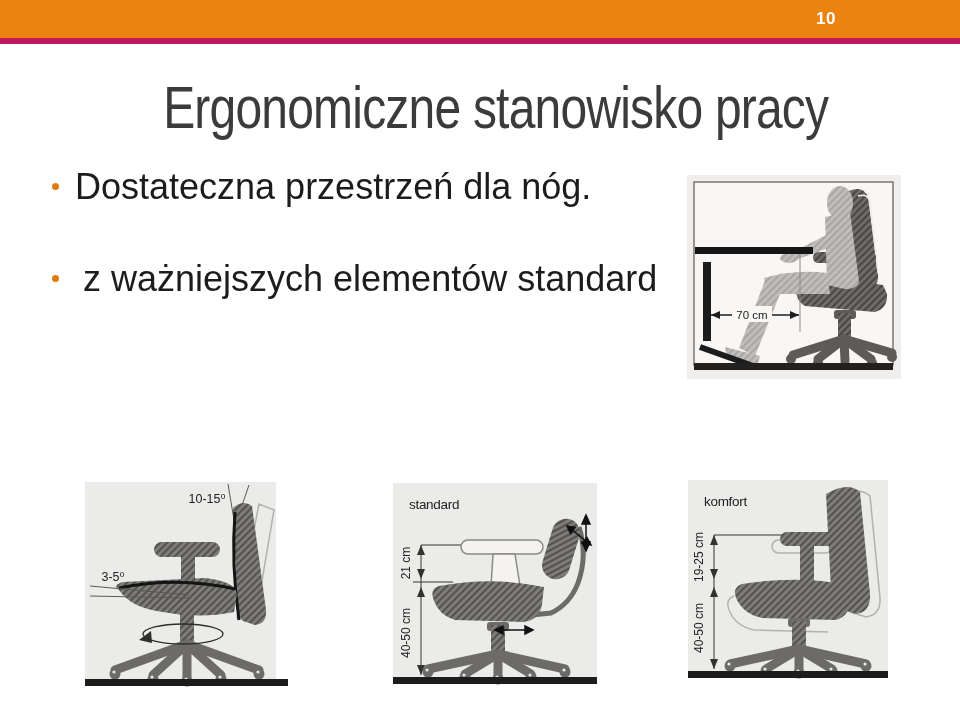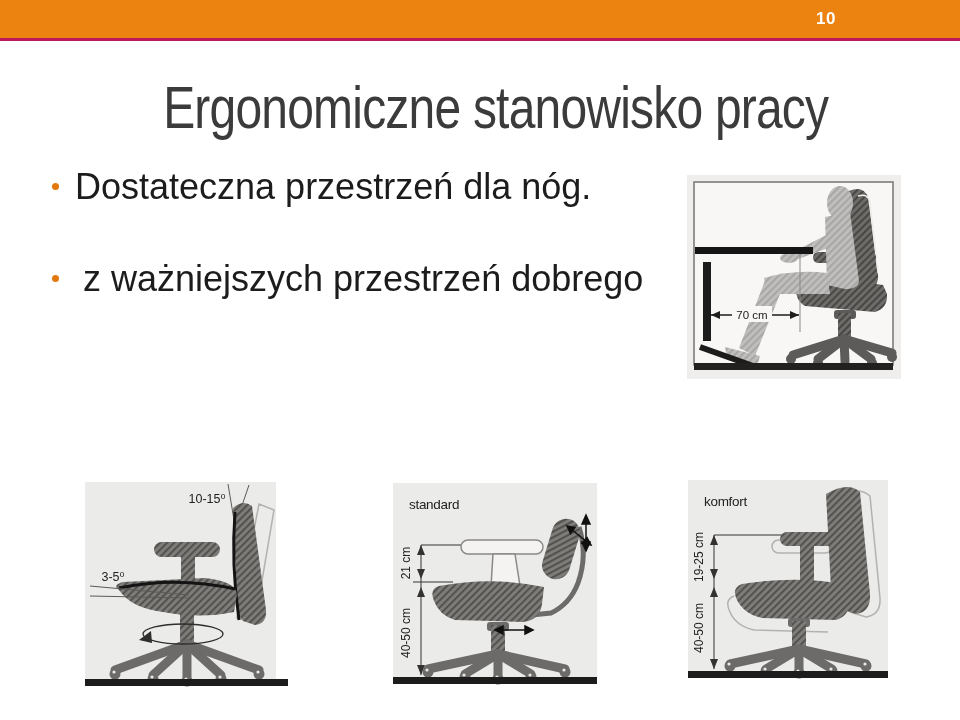--- a/index.html
+++ b/index.html
@@ -4,21 +4,21 @@
 <style>
   html,body{margin:0;padding:0;}
   body{
     width:960px;height:720px;position:relative;overflow:hidden;
     background:#ffffff;
     font-family:"Liberation Sans","DejaVu Sans",sans-serif;
   }
   
   .topbar{
     position:absolute;left:0;top:0;width:960px;height:38px;
-    background:#EC820F;border-bottom:3px solid #be185d;
+    background:#EC820F;border-bottom:6px solid #be185d;
   }
   .pagenum{
     position:absolute;left:816px;top:9px;
     color:#ffffff;font-size:17px;font-weight:bold;letter-spacing:.5px;
   }
   
   .title-wrap{position:absolute;left:0;top:76px;width:960px;text-align:center;margin-left:16px;}
   .title{
     display:inline-block;font-size:60px;line-height:64px;color:#3b3b3b;
     transform:scaleX(.80);transform-origin:50% 50%;white-space:nowrap;
@@ -54,21 +54,21 @@
 <div class="bullet b1">
   <span class="dot"></span>
   <span class="btext">
     <span class="ln">Dostateczna przestrzeń dla nóg.</span>
   </span>
 </div>
 
 <div class="bullet b2">
   <span class="dot"></span>
   <span class="btext">
-    <span class="ln cont">z ważniejszych przestrzeń dobrego</span>
+    <span class="ln cont">z ważniejszych elementów standard</span>
   </span>
 </div>
 
 <div class="fig" style="left:687px;top:175px;">
 <svg width="214" height="204" viewBox="0 0 214 204">
   <defs>
     <pattern id="pl" width="5" height="5" patternUnits="userSpaceOnUse" patternTransform="rotate(45)">
       <rect width="5" height="5" fill="#c0bfbd"></rect>
           <line x1="1" y1="0" x2="1" y2="5" stroke="#a8a7a5" stroke-width="2.2"></line>
     </pattern>

